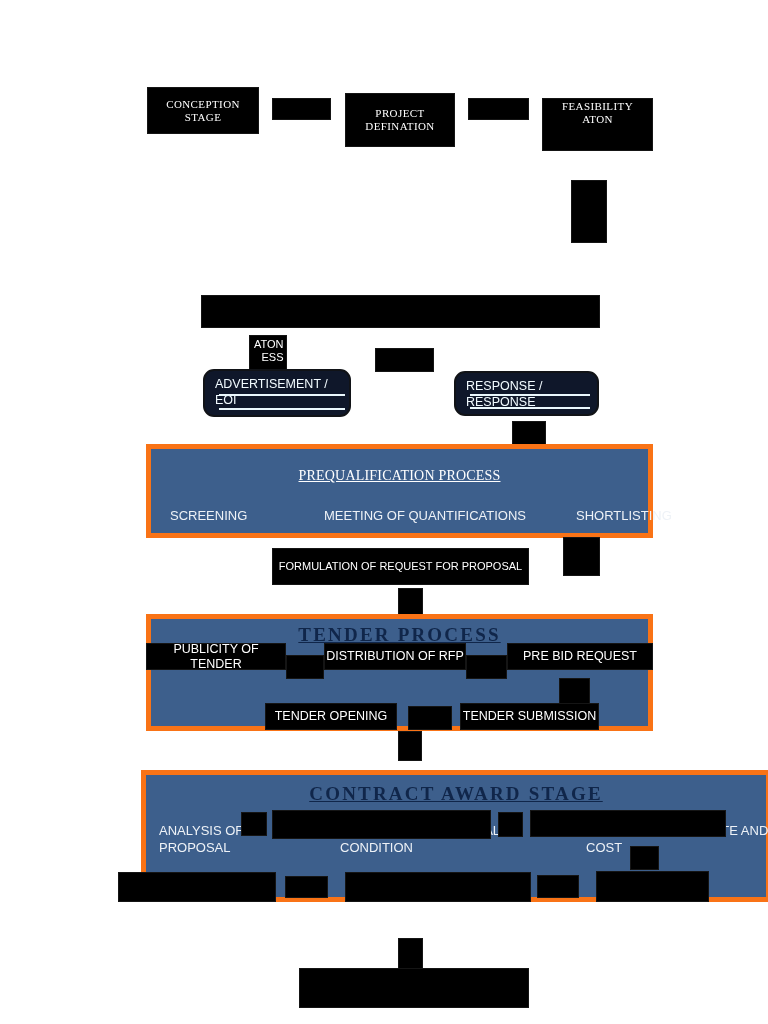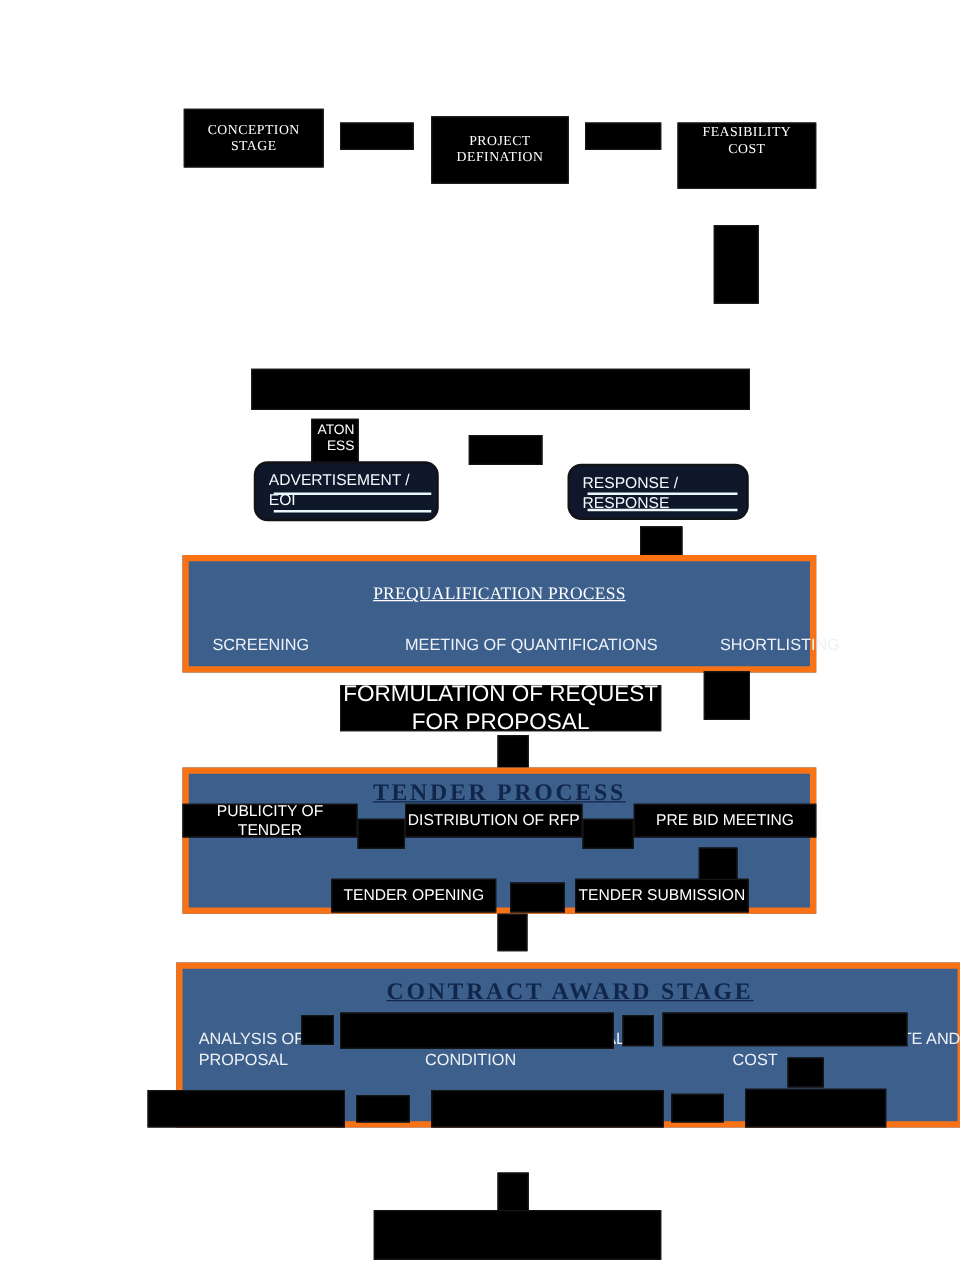--- a/index.html
+++ b/index.html
@@ -93,21 +93,21 @@
 STAGE</div>
 
   <div class="node blk empty" style="left:272px;top:98px;width:59px;height:22px;"></div>
 
   <div class="node blk serif" style="left:345px;top:93px;width:110px;height:54px;font-size:11px;white-space:pre-line;">PROJECT
 DEFINATION</div>
 
   <div class="node blk empty" style="left:468px;top:98px;width:61px;height:22px;"></div>
 
   <div class="node blk serif" style="left:542px;top:98px;width:111px;height:53px;font-size:11px;white-space:pre-line;align-items:flex-start;padding-top:1px;">FEASIBILITY
-COST</div>
+ATON</div>
 
   <div class="node blk empty" style="left:571px;top:180px;width:36px;height:63px;"></div>
 
   <div class="node blk empty" style="left:201px;top:295px;width:399px;height:33px;"></div>
 
   <div class="node blk sans topleft" style="left:249px;top:335px;width:38px;height:36px;font-size:11px;white-space:pre-line;text-align:right;">ATON
 ESS</div>
 
   <div class="teal" style="left:203px;top:369px;width:148px;height:48px;">
     <span class="teal-text">ADVERTISEMENT /
@@ -129,33 +129,33 @@
 
   <div class="panel" style="left:146px;top:444px;width:507px;height:94px;">
     <div class="panel-title white" style="top:19px;">PREQUALIFICATION PROCESS</div>
     <div class="panel-label" style="left:19px;top:59px;">SCREENING</div>
     <div class="panel-label" style="left:173px;top:59px;">MEETING OF QUANTIFICATIONS</div>
     <div class="panel-label" style="left:425px;top:59px;">SHORTLISTING</div>
   </div>
 
   <div class="node blk empty" style="left:563px;top:537px;width:37px;height:39px;"></div>
 
-  <div class="node blk sans" style="left:272px;top:548px;width:257px;height:37px;font-size:18px;">FORMULATION OF REQUEST FOR PROPOSAL</div>
+  <div class="node blk sans" style="left:272px;top:548px;width:257px;height:37px;font-size:11px;">FORMULATION OF REQUEST FOR PROPOSAL</div>
 
   <div class="node blk empty" style="left:398px;top:588px;width:25px;height:28px;"></div>
 
   <div class="panel" style="left:146px;top:614px;width:507px;height:117px;">
     <div class="panel-title navy" style="top:5px;">TENDER PROCESS</div>
   </div>
 
   <div class="node blk sans" style="left:146px;top:643px;width:140px;height:27px;font-size:12.5px;">PUBLICITY OF TENDER</div>
   <div class="node blk empty" style="left:286px;top:655px;width:38px;height:24px;"></div>
   <div class="node blk sans" style="left:324px;top:643px;width:142px;height:27px;font-size:12.5px;">DISTRIBUTION OF RFP</div>
   <div class="node blk empty" style="left:466px;top:655px;width:41px;height:24px;"></div>
-  <div class="node blk sans" style="left:507px;top:643px;width:146px;height:27px;font-size:12.5px;">PRE BID MEETING</div>
+  <div class="node blk sans" style="left:507px;top:643px;width:146px;height:27px;font-size:12.5px;">PRE BID REQUEST</div>
 
   <div class="node blk empty" style="left:559px;top:678px;width:31px;height:28px;"></div>
 
   <div class="node blk sans" style="left:265px;top:703px;width:132px;height:27px;font-size:12.5px;">TENDER OPENING</div>
   <div class="node blk empty" style="left:408px;top:706px;width:44px;height:24px;"></div>
   <div class="node blk sans" style="left:460px;top:703px;width:139px;height:27px;font-size:12.5px;">TENDER SUBMISSION</div>
 
   <div class="node blk empty" style="left:398px;top:731px;width:24px;height:30px;"></div>
 
   <div class="panel" style="left:95px;top:770px;width:630px;height:132px;margin-left:46px;">

